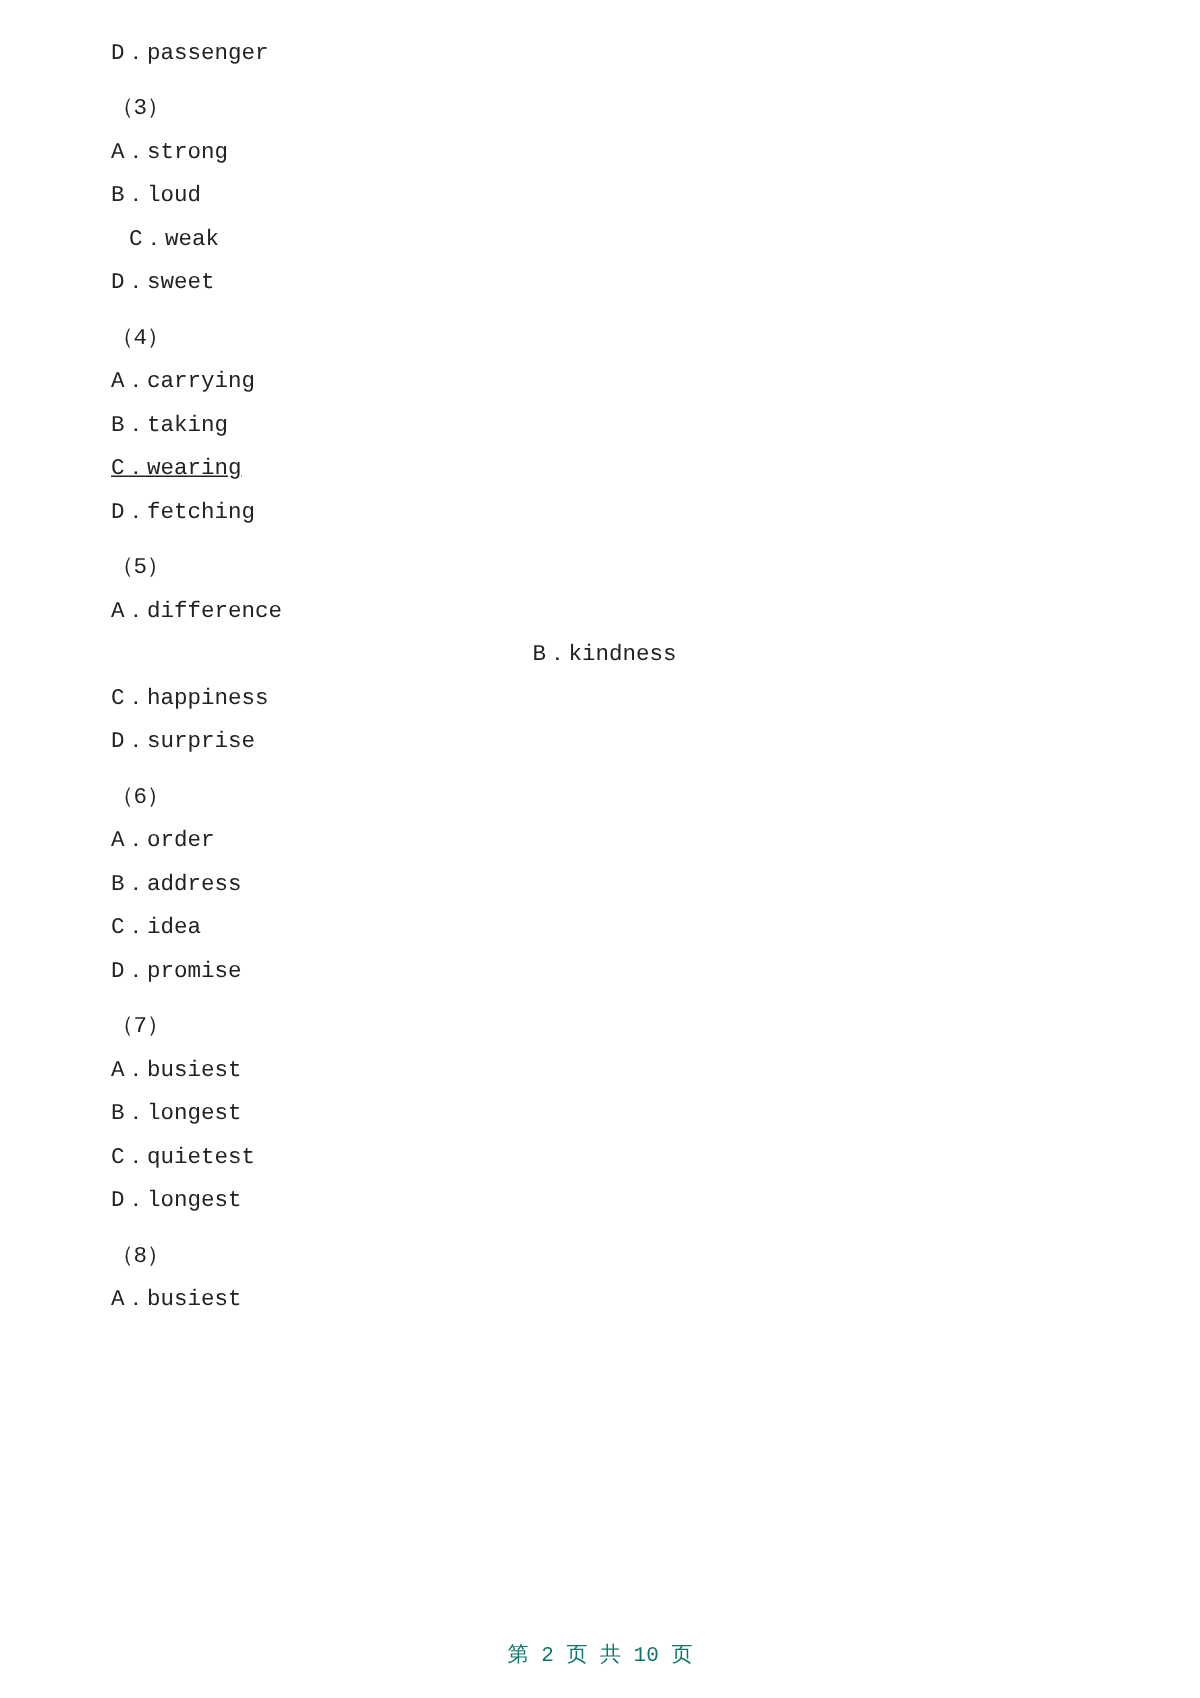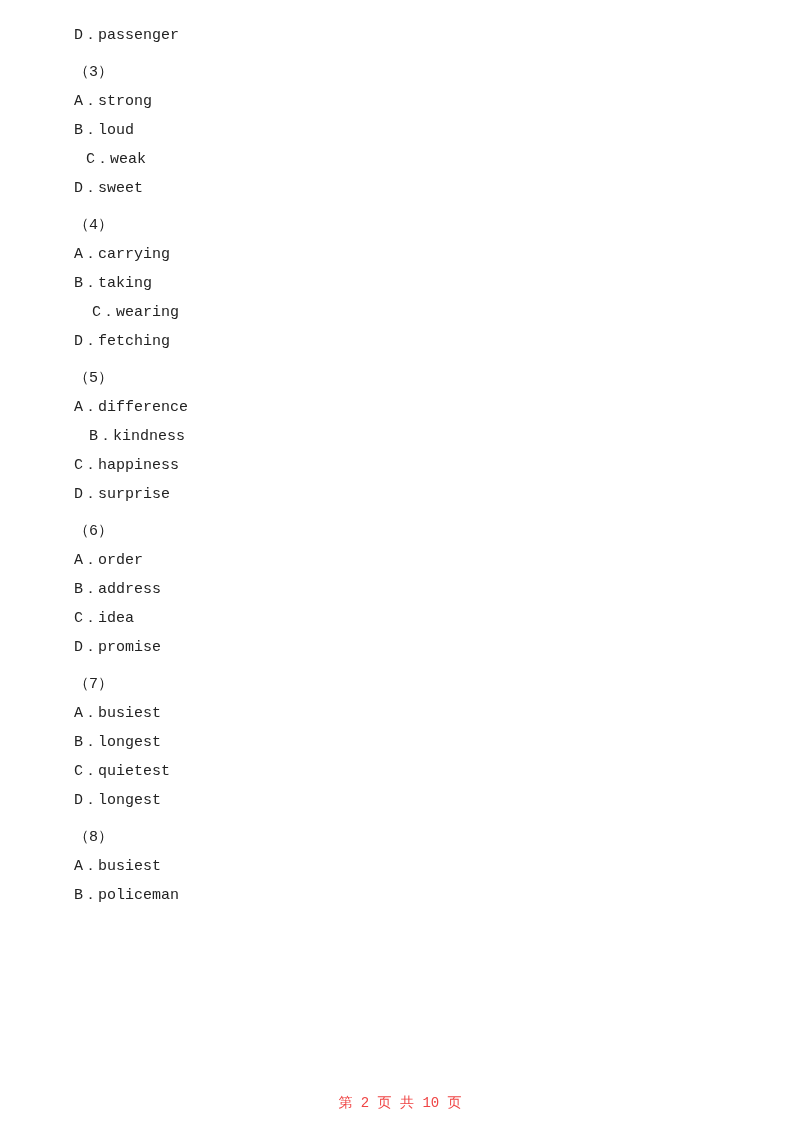--- a/index.html
+++ b/index.html
@@ -22,53 +22,52 @@
     .line {
       line-height: 1.8;
       margin: 2px 0;
     }
     .page-footer {
       position: absolute;
       bottom: 20px;
       width: 100%;
       text-align: center;
       font-size: 14px;
-      color: #ef4444;
+      color: #0f766e;
     }
   </style>
 </head>
 <body>
 
 <div class="page-content">
 <div class="line" style="margin-left: 4px;">D．passenger</div>
     <div class="line" style="margin-top: 10px; margin-left: 4px;">（3）</div>
     <div class="line" style="margin-left: 4px;">A．strong</div>
     <div class="line" style="margin-left: 4px;">B．loud</div>
     <div class="line" style="margin-left: 16px;">C．weak</div>
     <div class="line" style="margin-left: 4px;">D．sweet</div>
     <div class="line" style="margin-top: 10px; margin-left: 4px;">（4）</div>
     <div class="line" style="margin-left: 4px;">A．carrying</div>
     <div class="line" style="margin-left: 4px;">B．taking</div>
-    <div class="line" style="margin-left: 22px;">C．wearing</div>
+    <div class="line" style="margin-left: 4px; text-decoration: underline;">C．wearing</div>
     <div class="line" style="margin-left: 4px;">D．fetching</div>
     <div class="line" style="margin-top: 10px; margin-left: 4px;">（5）</div>
     <div class="line" style="margin-left: 4px;">A．difference</div>
-    <div class="line" style="margin-left: 19px;">B．kindness</div>
+    <div class="line" style="margin-left: 8px; text-align: center;">B．kindness</div>
     <div class="line" style="margin-left: 4px;">C．happiness</div>
     <div class="line" style="margin-left: 4px;">D．surprise</div>
     <div class="line" style="margin-top: 10px; margin-left: 4px;">（6）</div>
     <div class="line" style="margin-left: 4px;">A．order</div>
     <div class="line" style="margin-left: 4px;">B．address</div>
     <div class="line" style="margin-left: 4px;">C．idea</div>
     <div class="line" style="margin-left: 4px;">D．promise</div>
     <div class="line" style="margin-top: 10px; margin-left: 4px;">（7）</div>
     <div class="line" style="margin-left: 4px;">A．busiest</div>
     <div class="line" style="margin-left: 4px;">B．longest</div>
     <div class="line" style="margin-left: 4px;">C．quietest</div>
     <div class="line" style="margin-left: 4px;">D．longest</div>
     <div class="line" style="margin-top: 10px; margin-left: 4px;">（8）</div>
     <div class="line" style="margin-left: 4px;">A．busiest</div>
-    <div class="line" style="margin-left: 4px;">B．policeman</div>
   </div>
 
 <div class="page-footer">
   <span>第 2 页 共 10 页</span>
 </div>
 
 </body></html>

